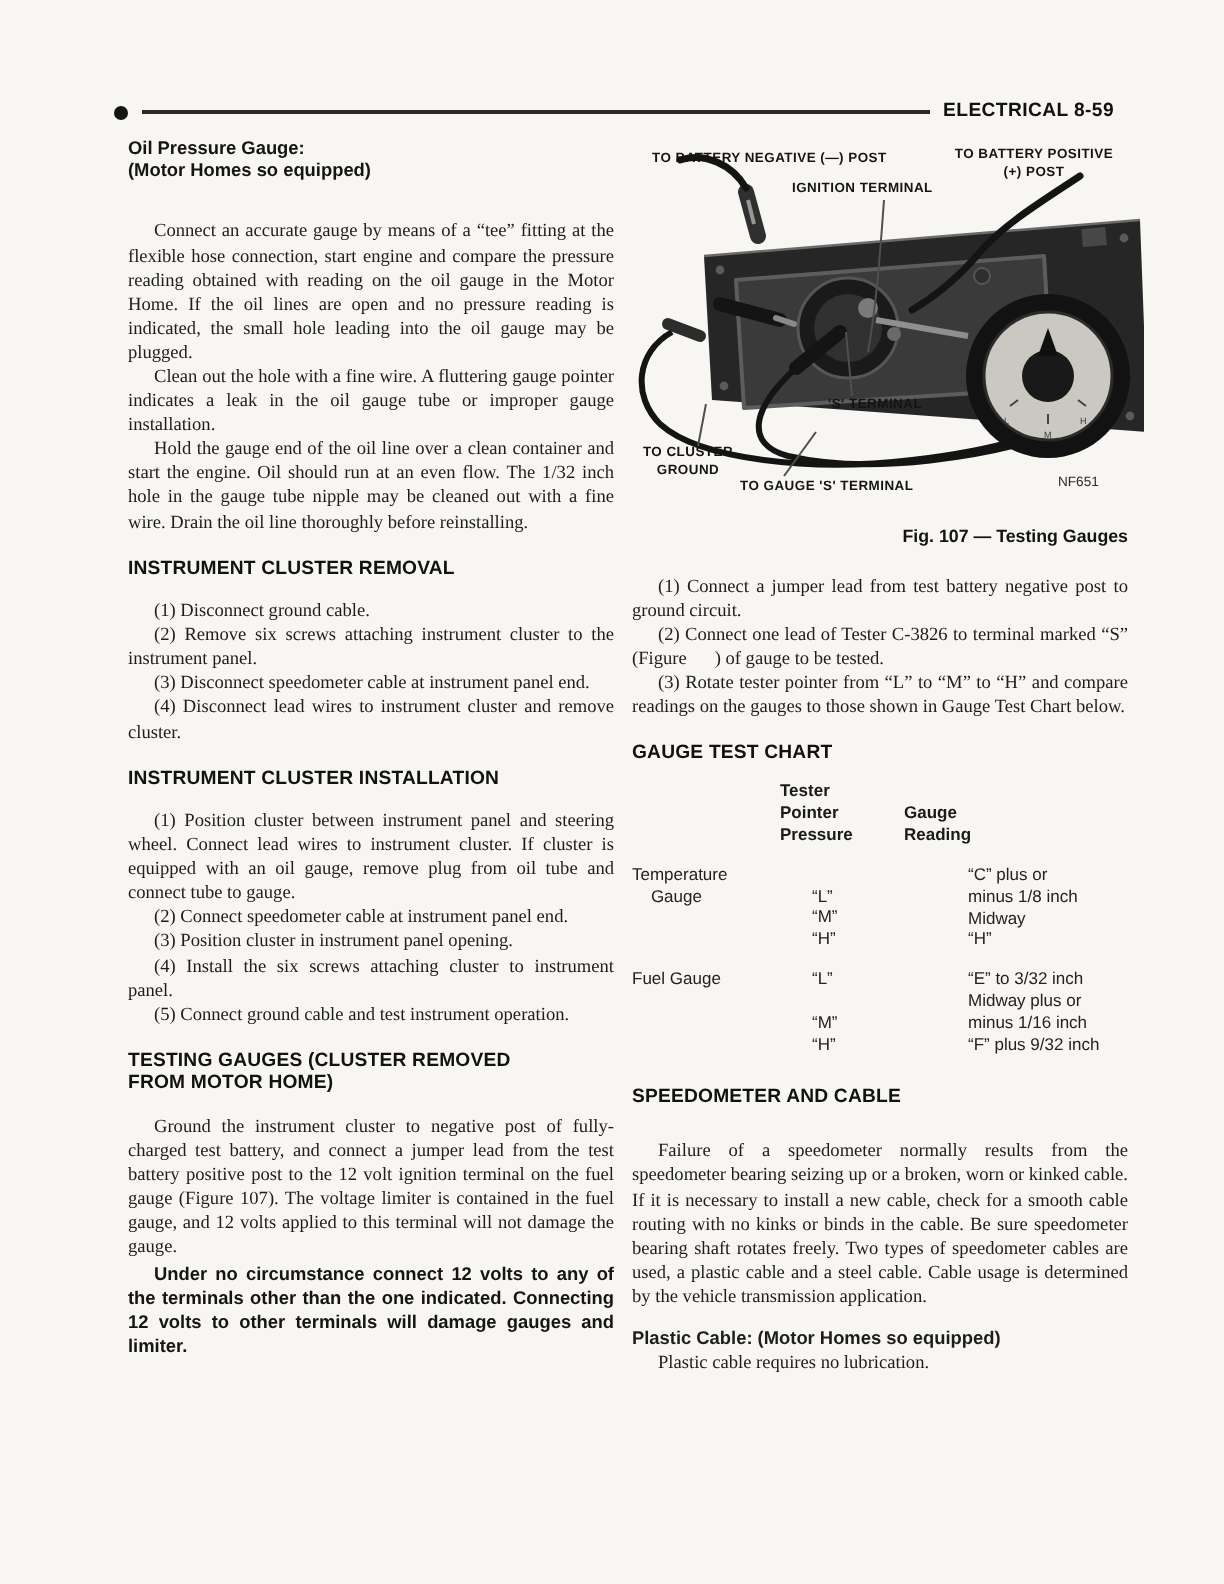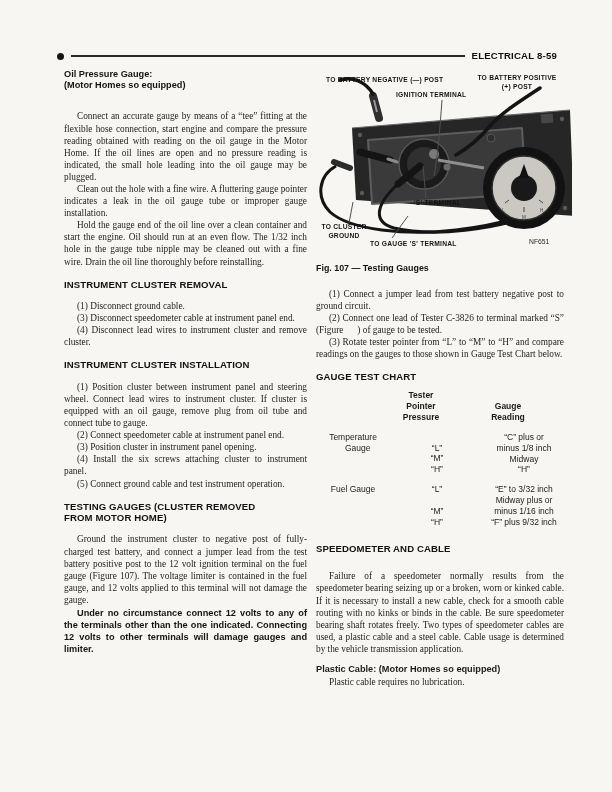--- a/index.html
+++ b/index.html
@@ -22,27 +22,27 @@
   .p-top{margin-top:19px;}
   .steps .step{font:9.3px/12.1px "Liberation Serif",serif;text-align:justify;text-indent:13px;margin:0;}
   .warning{font:bold 9.2px/11.9px "Liberation Sans",sans-serif;text-align:justify;text-indent:13px;margin:2px 0 0;color:#151515;}
 
   
   .figure{position:relative;width:256px;height:184px;}
   .figure svg{position:absolute;left:0;top:0;}
   .fig-label{position:absolute;font:bold 6.7px/8.6px "Liberation Sans",sans-serif;letter-spacing:.25px;color:#141414;white-space:pre-line;z-index:2;}
   .fl-center{text-align:center;}
   .fig-id{position:absolute;font:6.8px/8px "Liberation Sans",sans-serif;color:#2a2a2a;z-index:2;}
-  .fig-caption{font:bold 8.9px/10px "Liberation Sans",sans-serif;text-align:left;margin:7px 0 0;color:#131313;}
+  .fig-caption{font:bold 8.9px/10px "Liberation Sans",sans-serif;text-align:right;margin:7px 0 0;color:#131313;}
 
   .r-steps{margin-top:15px;}
 
   
   .chart-head{margin:10px 0 0;}
-  .gtable{margin-top:8px;font:8.5px/10.9px "Liberation Sans",sans-serif;color:#222;text-align:center;}
+  .gtable{margin-top:8px;font:8.5px/10.9px "Liberation Sans",sans-serif;color:#222;}
   .trow{display:flex;}
   .tc1{width:74px;}
   .tc2{width:62px;}
   .tc3{flex:1;}
   .thead .tl{font-weight:bold;color:#1a1a1a;}
   .tl{min-height:10.9px;white-space:pre-wrap;}
   .rgap{margin-top:9px;gap:16px;}
 
   .spd-head{margin:15px 0 16px;}
   .spd-para{margin-top:12px;}
@@ -62,20 +62,21 @@
   <div class="col-left">
     <div class="h-sub">Oil Pressure Gauge:
 (Motor Homes so equipped)</div>
     <p class="para p-top">Connect an accurate gauge by means of a “tee” fitting at the flexible hose connection, start engine and compare the pressure reading obtained with reading on the oil gauge in the Motor Home. If the oil lines are open and no pressure reading is indicated, the small hole leading into the oil gauge may be plugged.</p>
     <p class="para">Clean out the hole with a fine wire. A fluttering gauge pointer indicates a leak in the oil gauge tube or improper gauge installation.</p>
     <p class="para">Hold the gauge end of the oil line over a clean container and start the engine. Oil should run at an even flow. The 1/32 inch hole in the gauge tube nipple may be cleaned out with a fine wire. Drain the oil line thoroughly before reinstalling.</p>
 
     <div class="h-sec">INSTRUMENT CLUSTER REMOVAL</div>
     <div class="steps">
         <div class="step">(1) Disconnect ground cable.</div>
+        <div class="step">(2) Remove six screws attaching instrument cluster to the instrument panel.</div>
         <div class="step">(3) Disconnect speedometer cable at instrument panel end.</div>
         <div class="step">(4) Disconnect lead wires to instrument cluster and remove cluster.</div>
       </div>
 
     <div class="h-sec">INSTRUMENT CLUSTER INSTALLATION</div>
     <div class="steps">
         <div class="step">(1) Position cluster between instrument panel and steering wheel. Connect lead wires to instrument cluster. If cluster is equipped with an oil gauge, remove plug from oil tube and connect tube to gauge.</div>
         <div class="step">(2) Connect speedometer cable at instrument panel end.</div>
         <div class="step">(3) Position cluster in instrument panel opening.</div>
         <div class="step">(4) Install the six screws attaching cluster to instrument panel.</div>

